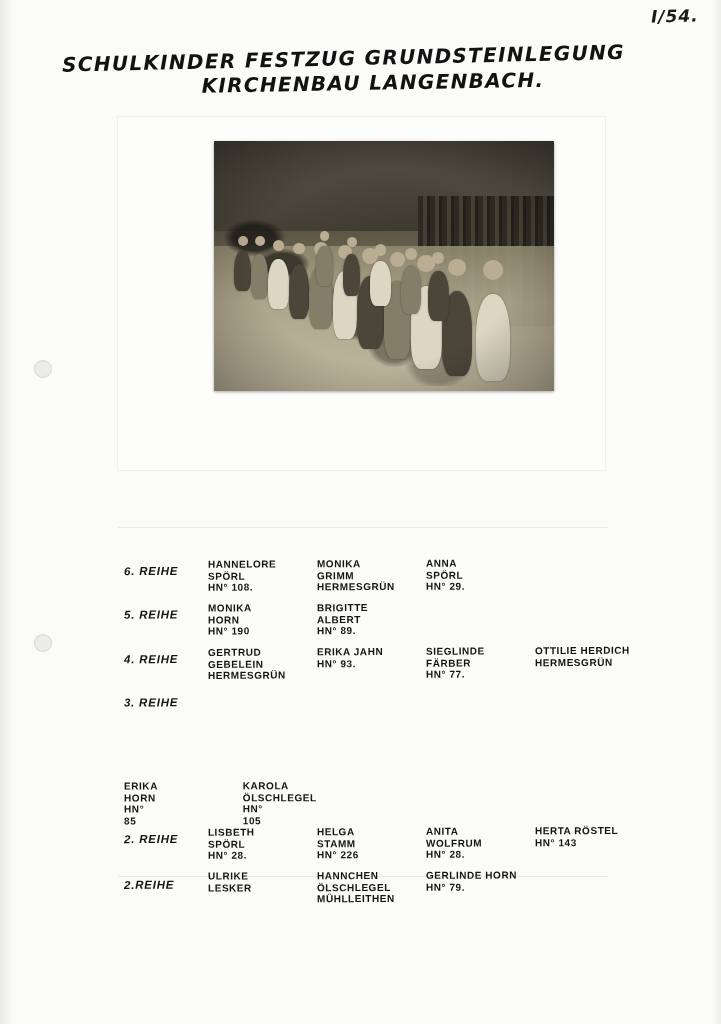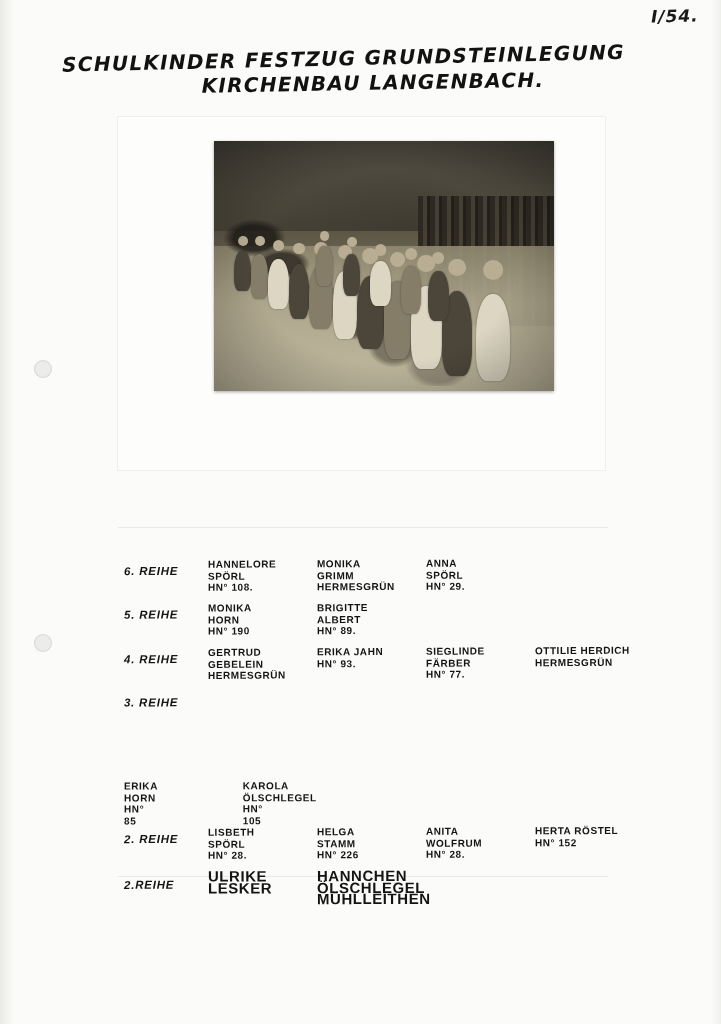--- a/index.html
+++ b/index.html
@@ -238,21 +238,21 @@
 
   
   .row.r6 { transform: rotate(-0.25deg); }
   .row.r5 { transform: rotate(-0.15deg); }
   .row.r4 { transform: rotate(-0.3deg); }
   .row.r3 { transform: rotate(-0.1deg); }
   .row.r2 { transform: rotate(-0.25deg); }
   .row.r1 { transform: rotate(-0.2deg); }
 
   .row.r3 { min-height: 40px; flex-direction: column; }
-  .row.r1 .cell { font-size: 15px; }
+  .row.r1 .cell { font-size: 10px; }
   .row.r1 .row-label { padding-top: 8px; }
 </style>
 </head>
 <body>
 
 <div class="page">
 
   <div class="archive-id">I/54.</div>
 
   <div class="title">
@@ -391,29 +391,31 @@
         <div class="cell">LISBETH
 SPÖRL
 HN° 28.</div>
         <div class="cell">HELGA
 STAMM
 HN° 226</div>
         <div class="cell">ANITA
 WOLFRUM
 HN° 28.</div>
         <div class="cell">HERTA RÖSTEL
-HN° 152</div>
+HN° 143</div>
       </div>
     </div>
 
     <div class="row r1">
       <div class="row-label">2.REIHE</div>
       <div class="cells">
         <div class="cell">ULRIKE
 LESKER</div>
         <div class="cell">HANNCHEN
 ÖLSCHLEGEL
 MÜHLLEITHEN</div>
+        <div class="cell">GERLINDE HORN
+HN° 79.</div>
       </div>
     </div>
 
   </div>
 </div>
 
 </body></html>

